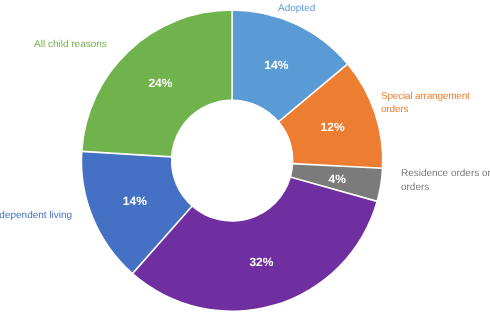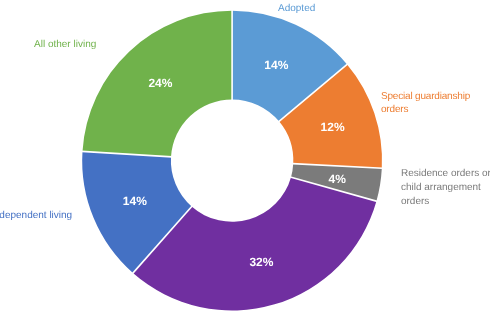--- a/index.html
+++ b/index.html
@@ -43,30 +43,29 @@
     <g>
       <text class="pct" x="276.3" y="64.9">14%</text>
       <text class="pct" x="332.6" y="127.1">12%</text>
       <text class="pct" x="337.2" y="179.4">4%</text>
       <text class="pct" x="261.4" y="262.3">32%</text>
       <text class="pct" x="134.8" y="201.2">14%</text>
       <text class="pct" x="160.4" y="82.8">24%</text>
     </g>
   </svg>
 
-  <div class="cat-label" style="left:33.8px; top:38.4px; color:#70B24B;">All other living</div>
+  <div class="cat-label" style="left:33.8px; top:38.4px; color:#70B24B;">All child reasons</div>
 
   <div class="cat-label" style="left:278.1px; top:1.9px; color:#5B9BD5;">Adopted</div>
 
   <div class="cat-label lbl-sgo" style="left:380.6px; top:89.9px; color:#ED7D31;">
-      <div>Special guardianship</div>
+      <div>Special arrangement</div>
       <div>orders</div>
     </div>
 
   <div class="cat-label lbl-res" style="left:386.7px; top:166.9px; color:#7B7B7B;">
       <div>Residence orders or</div>
-      <div>child arrangement</div>
       <div>orders</div>
     </div>
 
   <div class="cat-label" style="left:-8.9px; top:208.7px; color:#4471C4;">Independent living</div>
 
 </div>
 
 </body></html>

